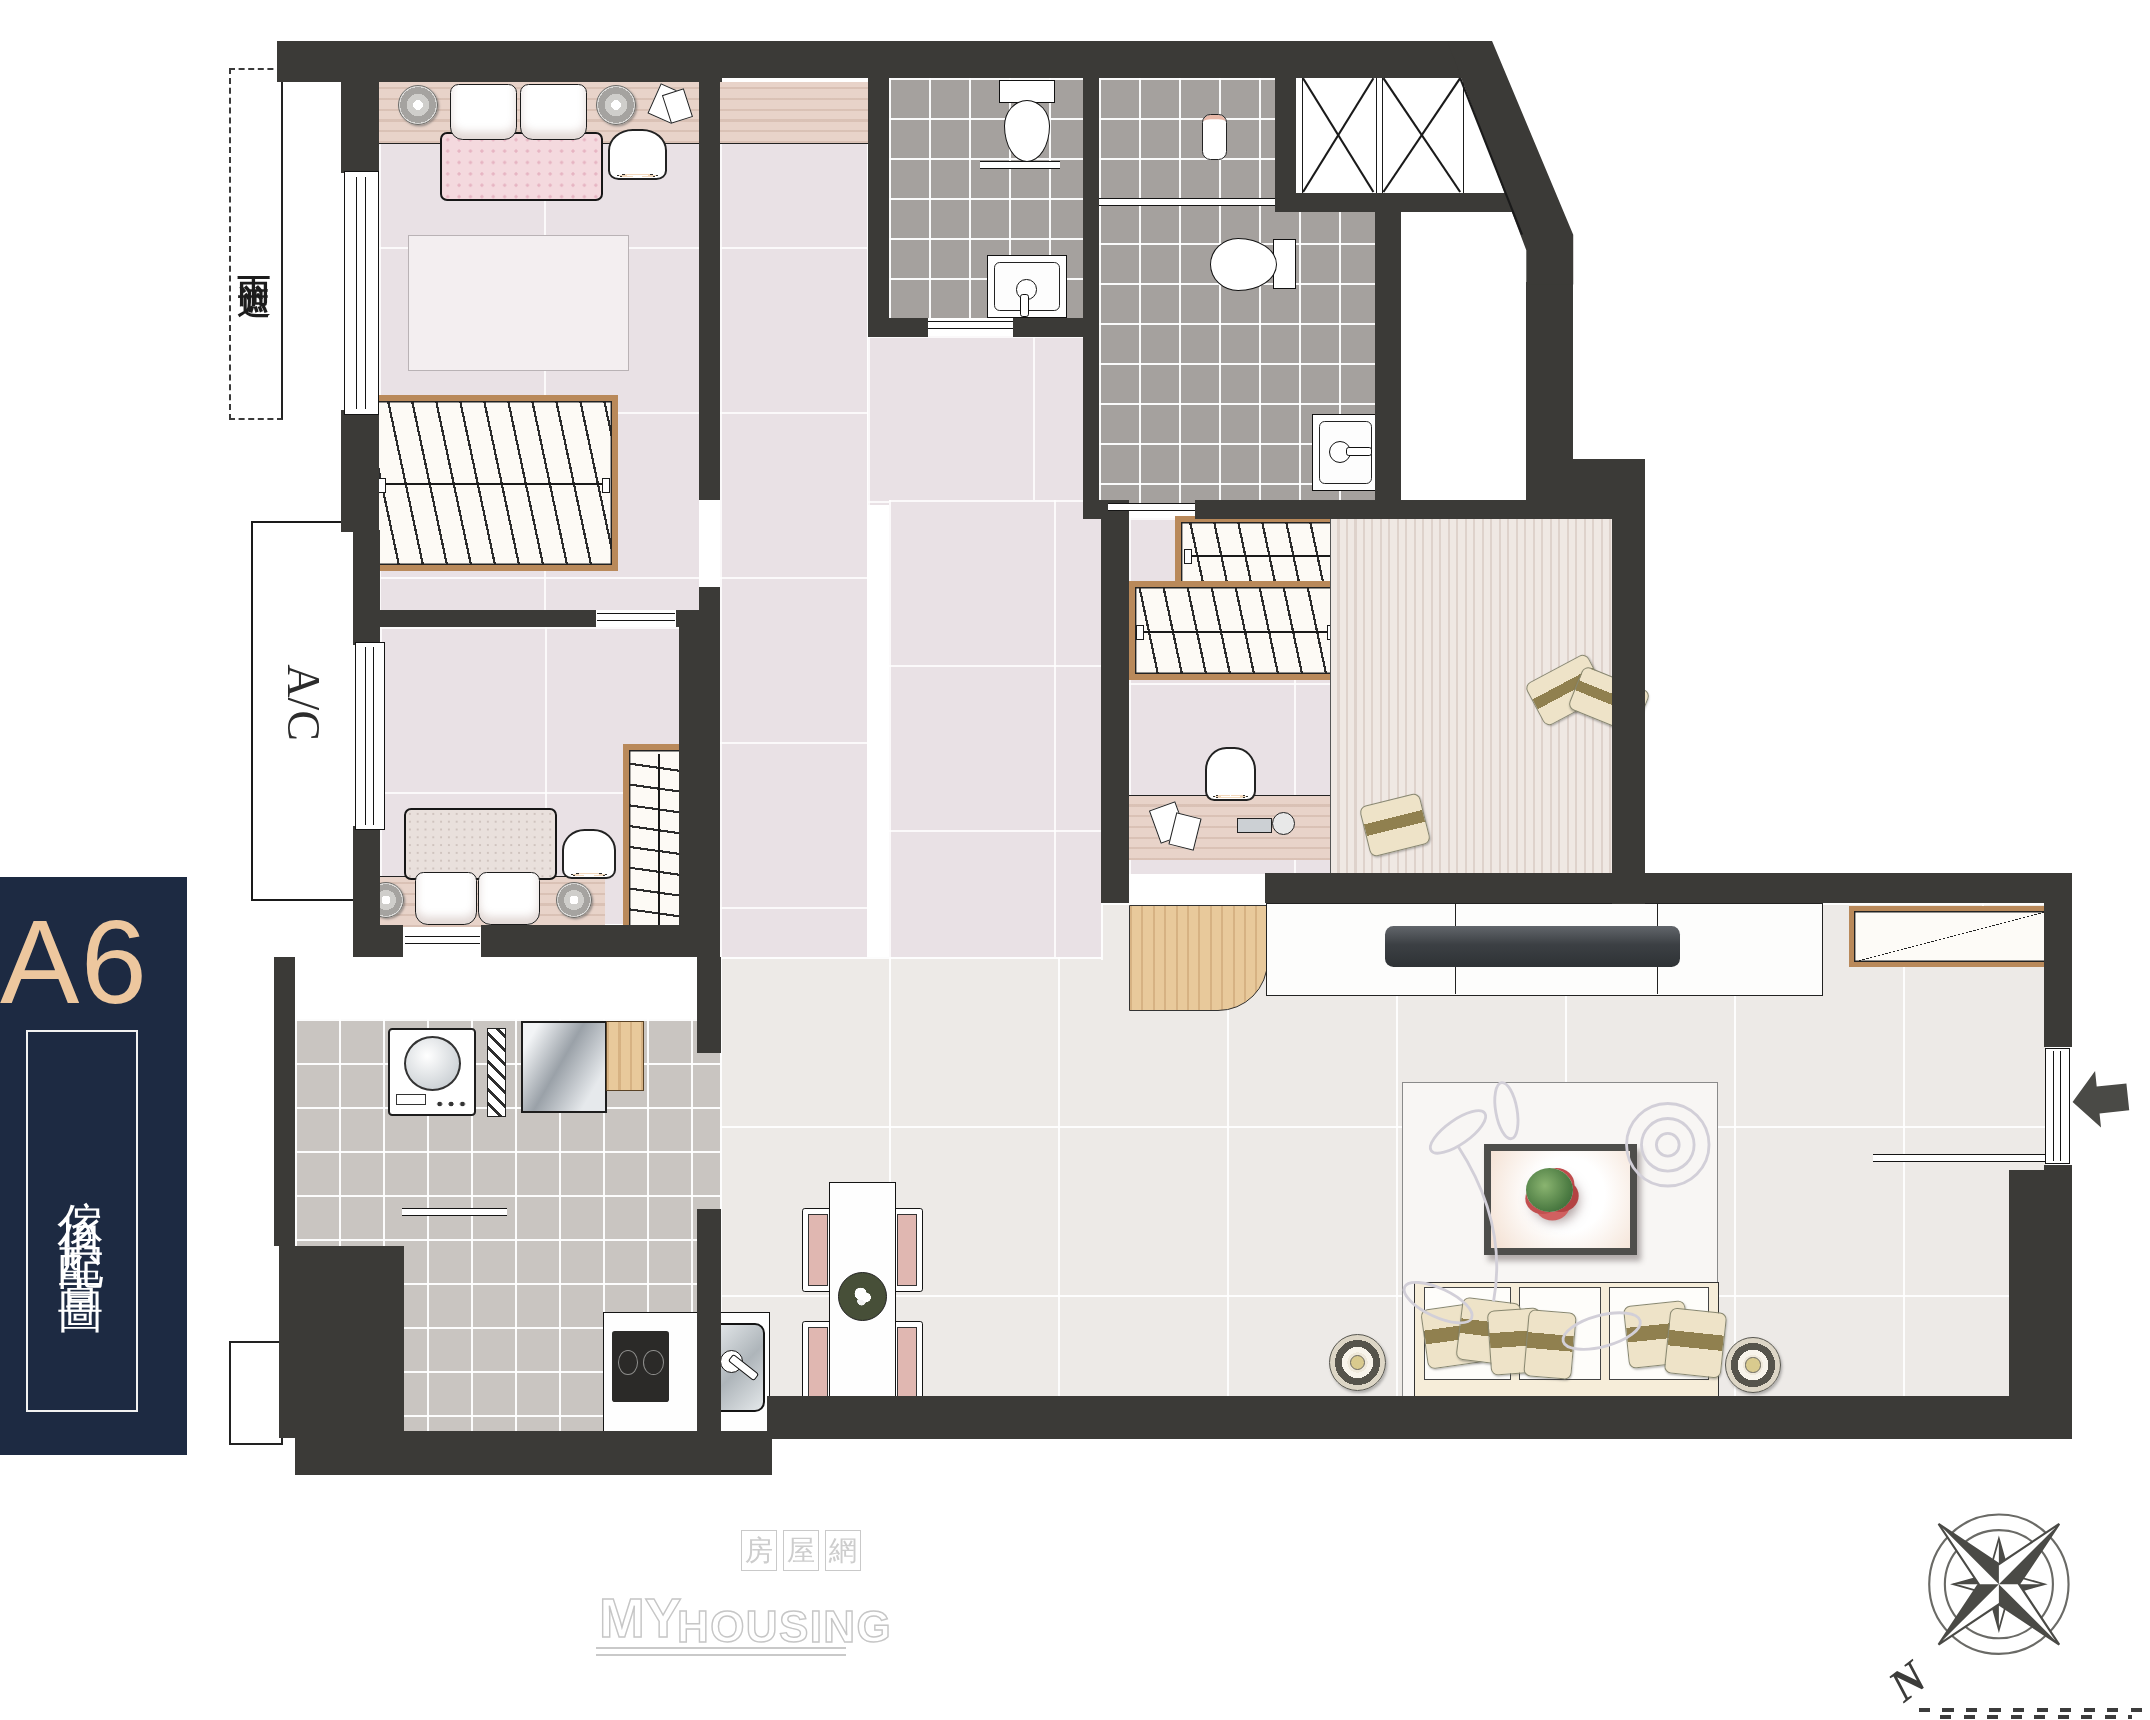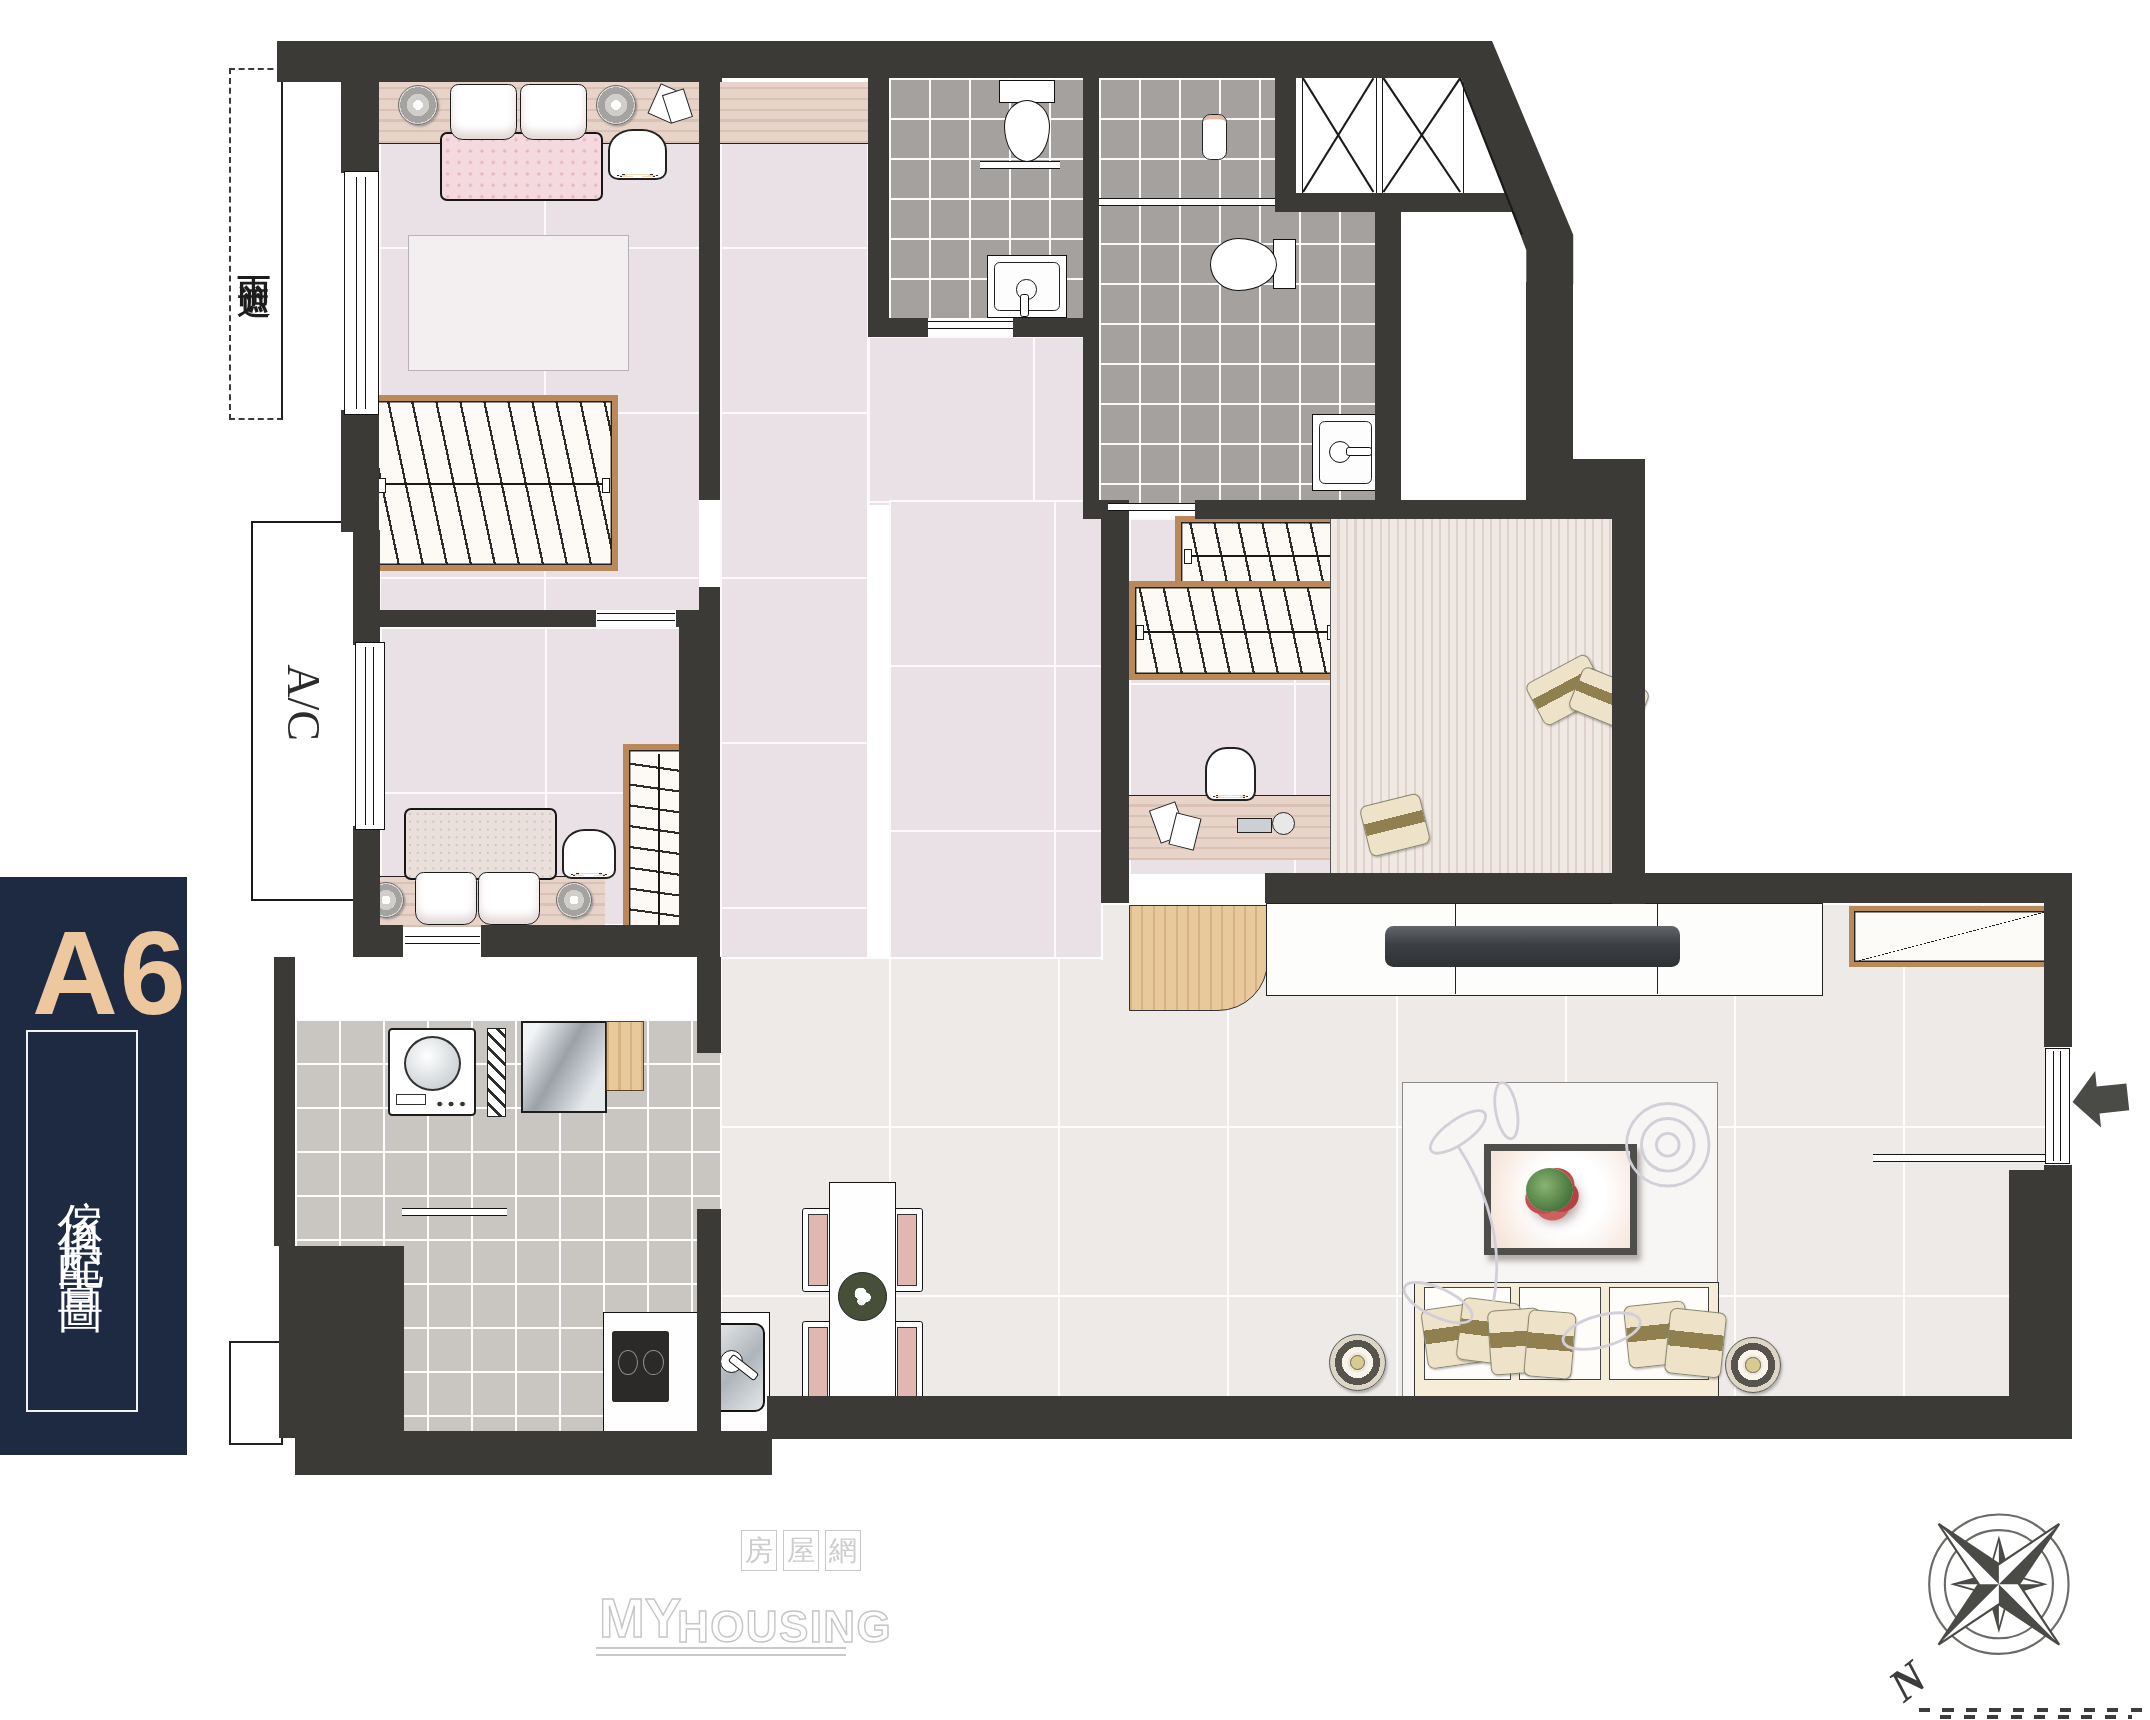--- a/index.html
+++ b/index.html
@@ -291,21 +291,21 @@
         <circle cx="2345" cy="1610" r="16"></circle>
       <ellipse cx="2050" cy="1592" rx="46" ry="17" transform="rotate(-35 2050 1592)"></ellipse>
       <ellipse cx="2022" cy="1832" rx="52" ry="20" transform="rotate(25 2022 1832)"></ellipse>
       <ellipse cx="2252" cy="1872" rx="56" ry="22" transform="rotate(-15 2252 1872)"></ellipse>
       <ellipse cx="2118" cy="1562" rx="40" ry="15" transform="rotate(80 2118 1562)"></ellipse>
       <path d="M2050,1612 Q2120,1720 2100,1830"></path>
     </g>
   </svg>
 
   <div class="abs" style="left:0;top:877px;width:187px;height:578px;background:#1d2a42;z-index:8">
-    <div style="position:absolute;left:0;top:27px;width:100%;text-align:right;font-size:119px;font-weight:700;
+    <div style="position:absolute;left:0;top:16px;width:100%;text-align:left;font-size:119px;font-weight:400;
          letter-spacing:1.4px;color:#edc79e;font-family:'Liberation Sans',sans-serif">A6</div>
     <div style="position:absolute;left:25.6px;top:153px;width:108px;height:378px;border:2.1px solid #f2f2f2;
          display:flex;align-items:center;justify-content:center">
       <span style="writing-mode:vertical-rl;text-orientation:upright;font-family:'DejaVu Serif',serif;
            font-size:46px;color:#ffffff;letter-spacing:23px">傢俱配置圖</span>
     </div>
   </div>
 
   <div class="abs" style="left:0;top:0;z-index:9;width:2151px;height:1720px;pointer-events:none">
     <div style="position:absolute;left:741px;top:1530px">

